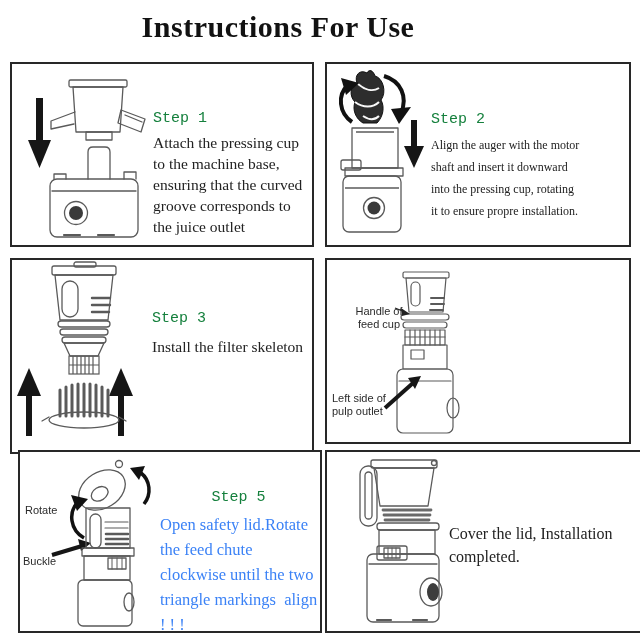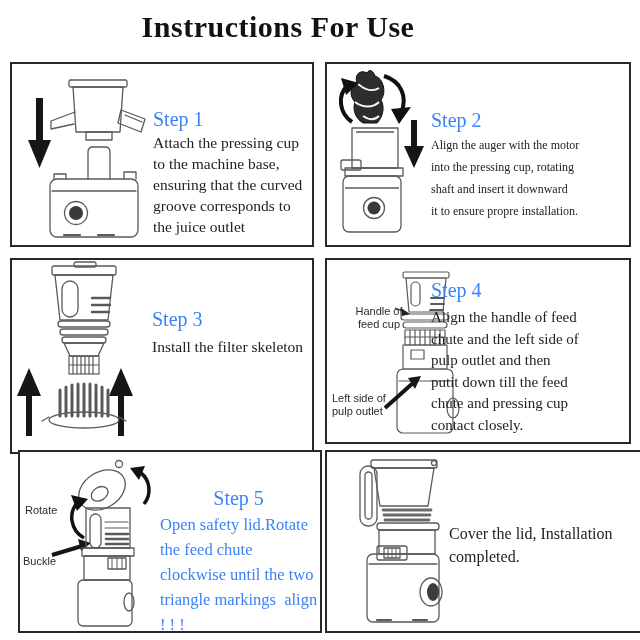--- a/index.html
+++ b/index.html
@@ -10,21 +10,21 @@
   .panel{position:absolute;border:2px solid #282828;background:#fff;
          box-sizing:border-box;overflow:hidden;}
   .p1{left:10px;top:62px;width:304px;height:185px;}
   .p2{left:325px;top:62px;width:306px;height:185px;}
   .p3{left:10px;top:258px;width:304px;height:196px;}
   .p4{left:325px;top:258px;width:306px;height:186px;}
   .p5{left:18px;top:450px;width:304px;height:183px;}
   .p6{left:325px;top:450px;width:331px;height:183px;}
   .illus{position:absolute;left:0;top:0;}
   .textblock{position:absolute;}
-  .step-h{font-size:20px;line-height:24px;color:#3b82f6;}
+  .step-h{font-size:15px;line-height:24px;color:#15803d;font-family:Liberation Mono, monospace;}
   .bline{font-size:15.5px;line-height:21px;color:#222;white-space:pre;}
   .p2 .bline{font-size:12px;line-height:22px;}
   .p4 .bline{font-size:15px;line-height:21.5px;}
   .p6 .bline{font-size:16px;line-height:23px;}
   .p5 .bline{color:#3b82f6;font-size:16.5px;line-height:25px;}
   .t1{left:141px;top:43px;} .t1 .step-h{margin-bottom:1px;}
   .t2{left:104px;top:44px;} .t2 .step-h{margin-bottom:2px;}
   .t3{left:140px;top:47px;} .t3 .step-h{margin-bottom:5px;}
   .t4{left:104px;top:18px;} .t4 .step-h{margin-bottom:5px;}
   .t5{left:140px;top:34px;} .t5 .step-h{margin-bottom:2px;text-align:center;}
@@ -105,22 +105,22 @@
         <path d="M18,104 h58 v8 h-58 z"></path>
         <rect x="16" y="112" width="58" height="56" rx="6"></rect>
         <path d="M18,124 h54"></path>
         <circle cx="47" cy="144" r="10.5"></circle>
         <circle cx="47" cy="144" r="6.5" fill="#3a3a3a" stroke="none"></circle>
       </g>
     </svg>
     <div class="textblock t2">
       <div class="step-h">Step 2</div>
       <div class="bline">Align the auger with the motor</div>
+      <div class="bline">shaft and insert it downward</div>
       <div class="bline">into the pressing cup, rotating</div>
-      <div class="bline">shaft and insert it downward</div>
       <div class="bline">it to ensure propre installation.</div>
     </div>
   </div>
 
   <div class="panel p3">
     <svg class="illus" width="145" height="182" viewBox="0 0 145 182">
       <g fill="#161616">
         <polygon points="5,136 29,136 17,108"></polygon>
         <rect x="14" y="134" width="6" height="42"></rect>
       </g>
@@ -178,29 +178,20 @@
       </g>
       <g>
         <path d="M58,148 L86,123" stroke="#161616" stroke-width="4" fill="none"></path>
         <polygon points="94,116 81,118 88,129" fill="#161616"></polygon>
       </g>
     </svg>
     <div class="callout co-handle">Handle of
 feed cup</div>
     <div class="callout co-pulp">Left side of
 pulp outlet</div>
-    <div class="textblock t4">
-      <div class="step-h">Step 4</div>
-      <div class="bline">Align the handle of feed</div>
-      <div class="bline">chute and the left side of</div>
-      <div class="bline">pulp outlet and then</div>
-      <div class="bline">putit down till the feed</div>
-      <div class="bline">chute and pressing cup</div>
-      <div class="bline">contact closely.</div>
-    </div>
   </div>
 
   <div class="panel p5">
     <svg class="illus" width="150" height="179" viewBox="0 0 150 179">
       <g fill="none" stroke="#5a5a5a" stroke-width="1.3">
         <g transform="rotate(-32 82 38)">
           <ellipse cx="82" cy="38" rx="25" ry="18"></ellipse>
           <ellipse cx="78" cy="40" rx="9" ry="6.5"></ellipse>
         </g>
         <circle cx="99" cy="12" r="3.5"></circle>

